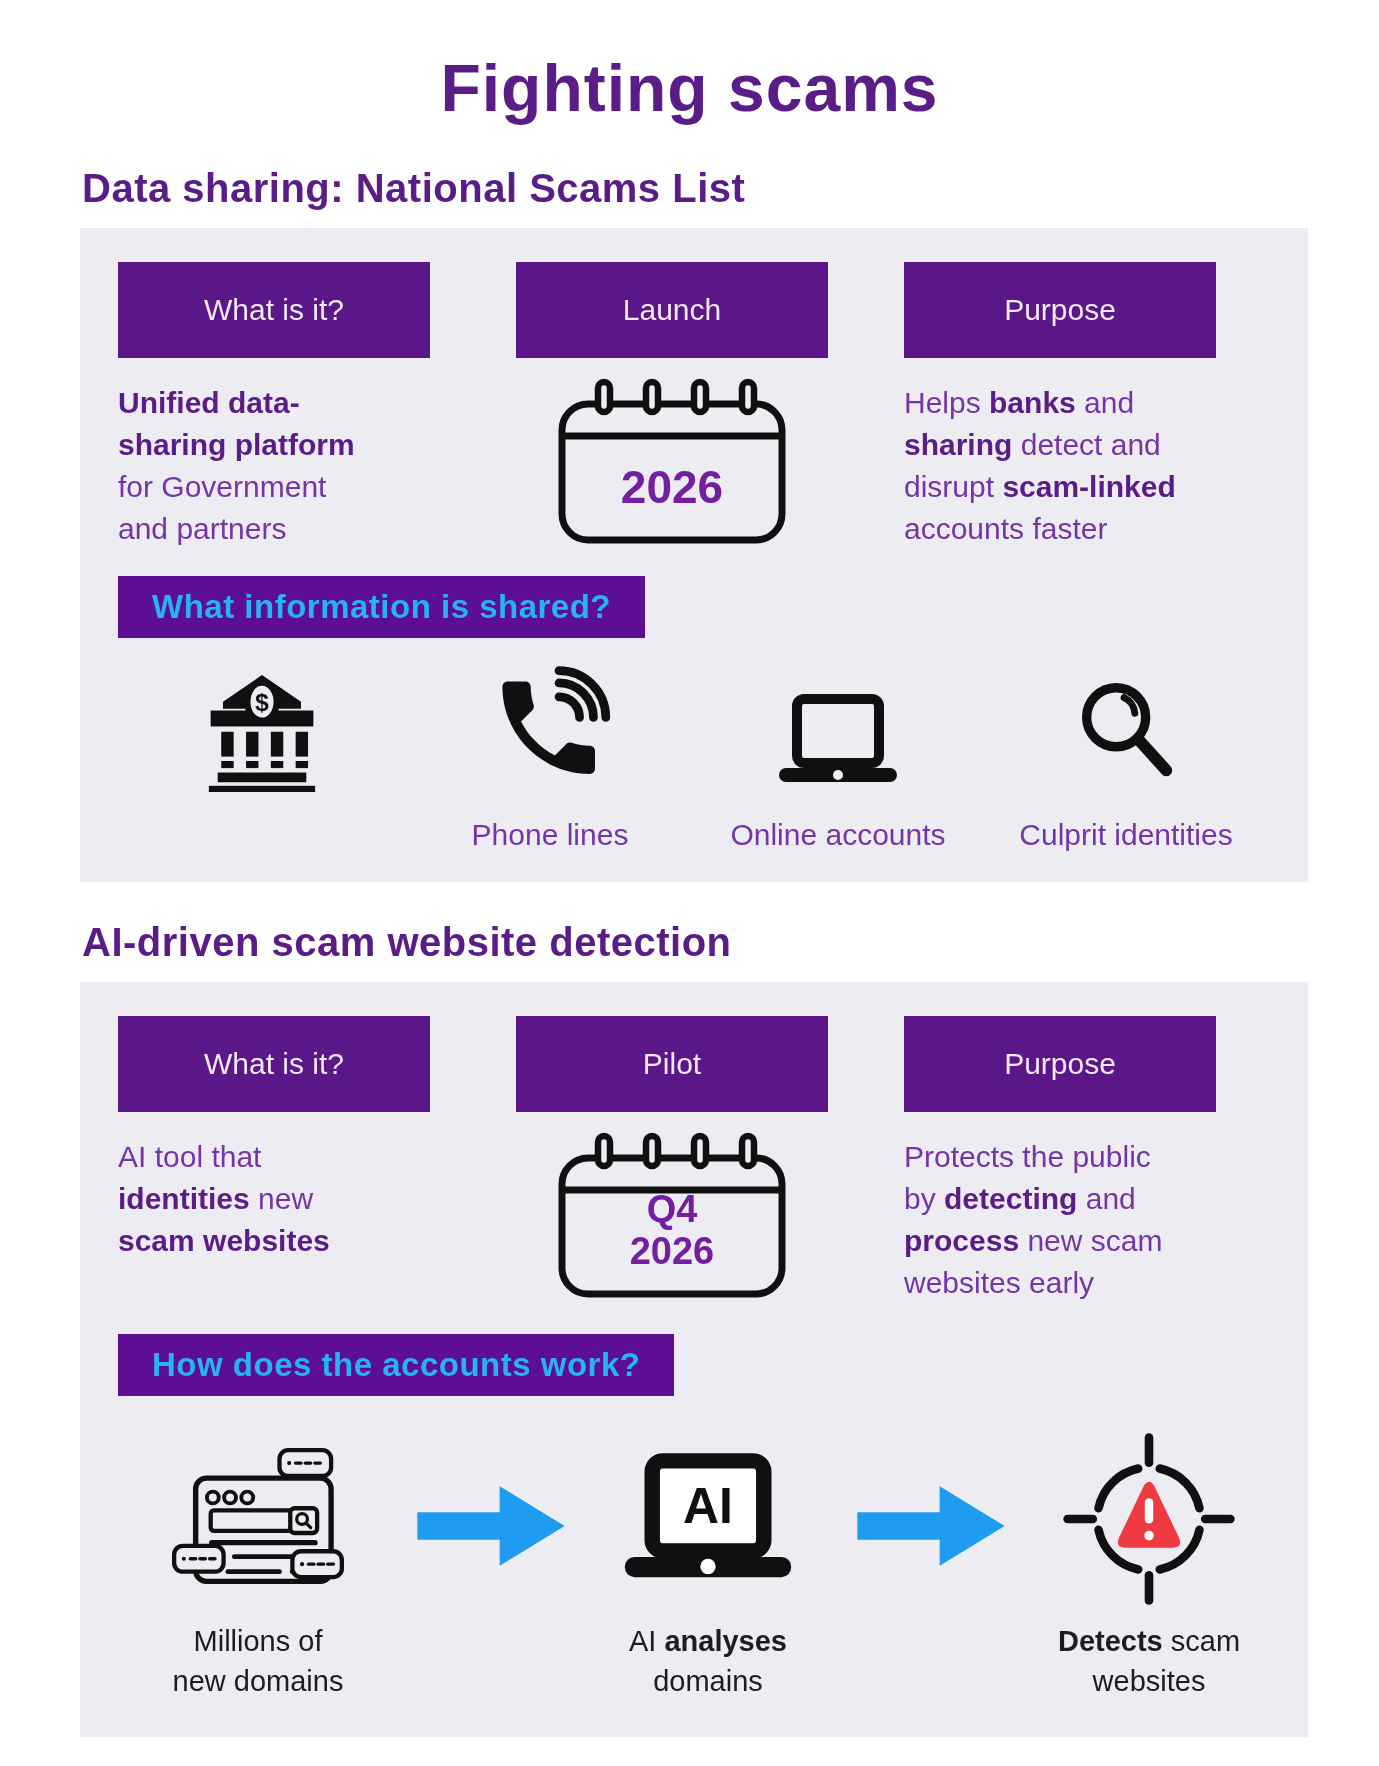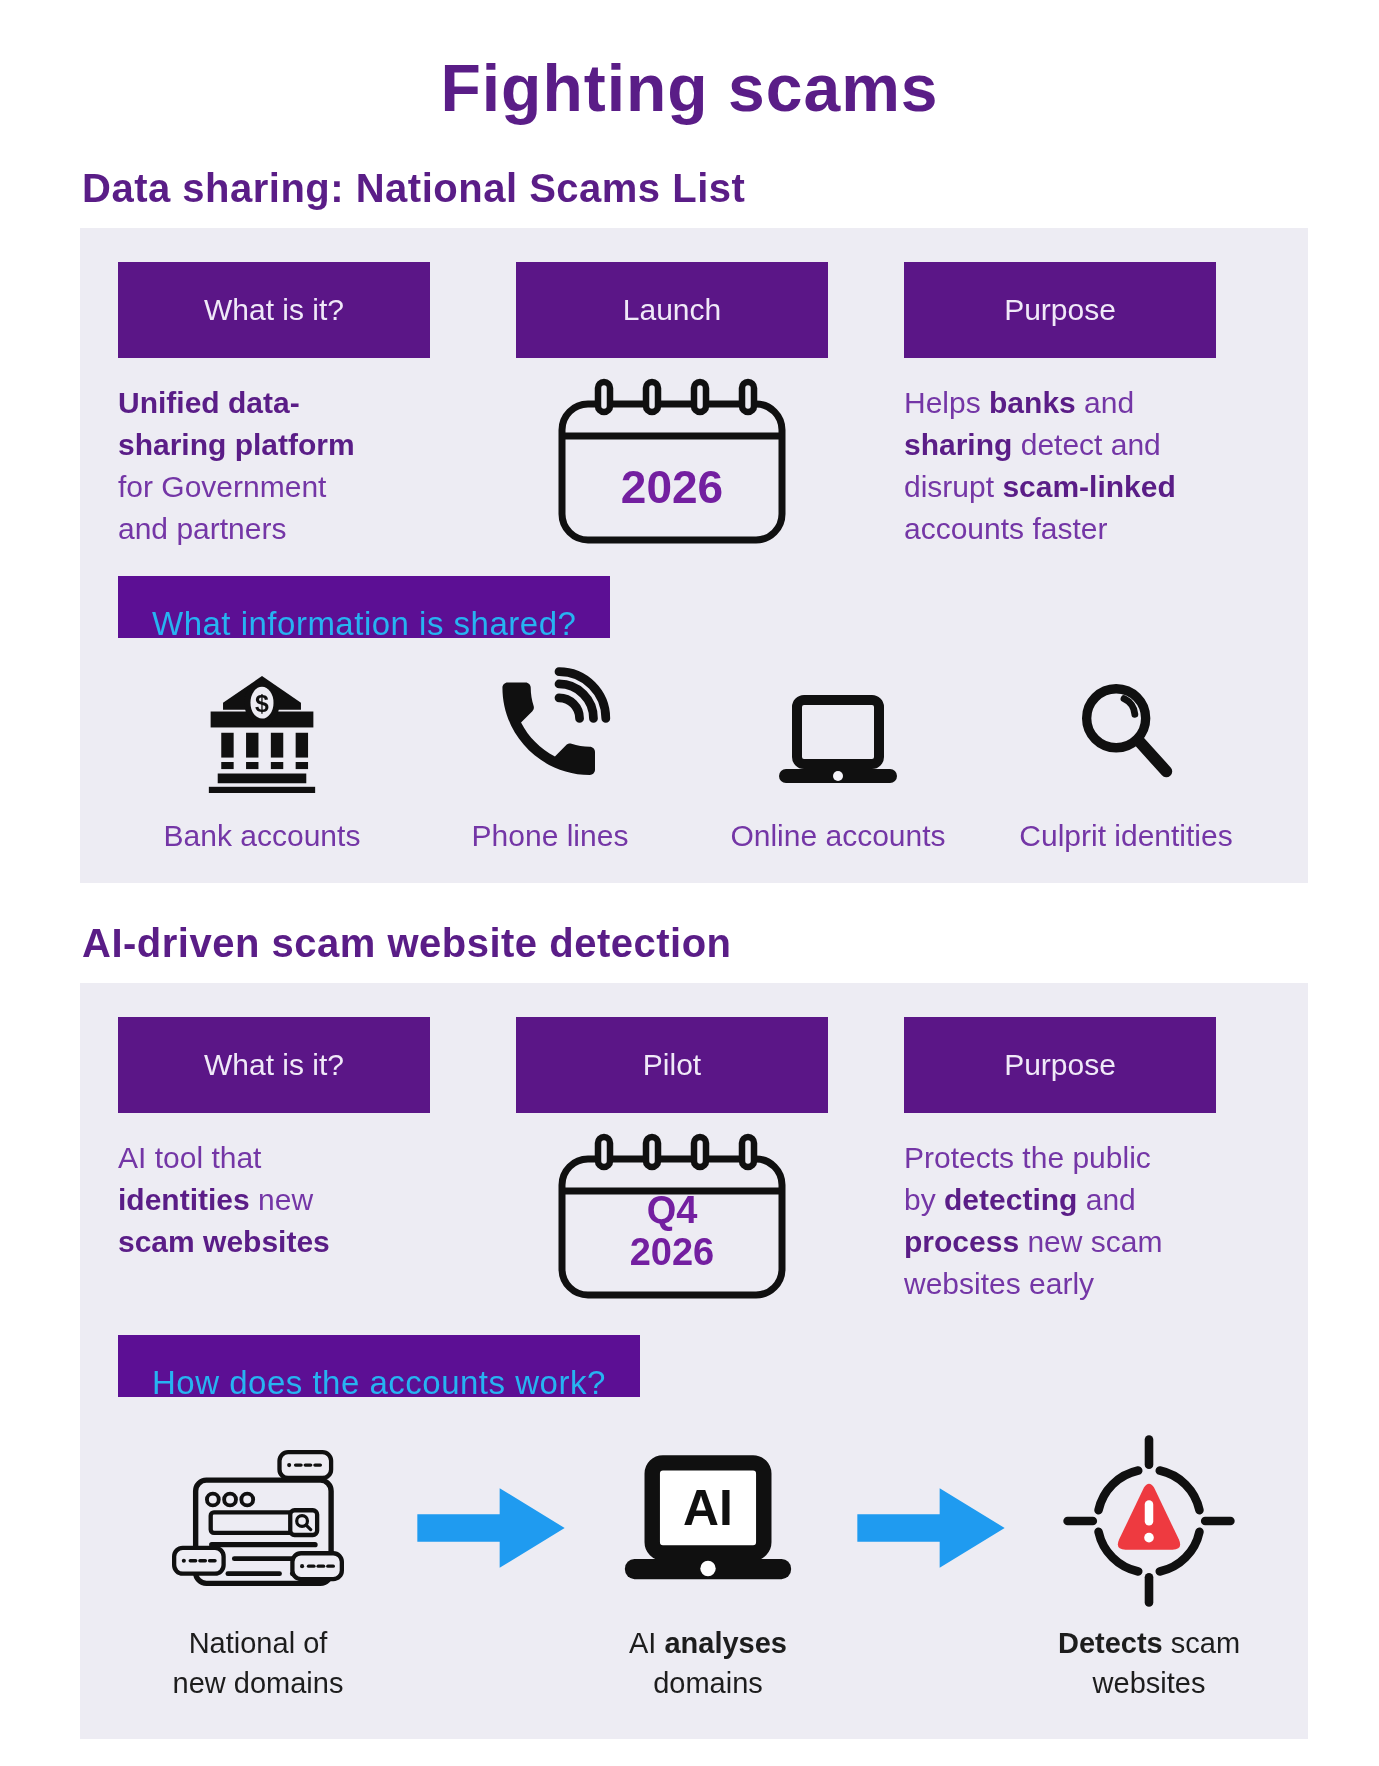--- a/index.html
+++ b/index.html
@@ -54,22 +54,22 @@
   .card-text .b{color:var(--purple-dark);}
   .calendar{position:relative;width:240px;margin:20px 0 0 36px;}
   .cal-num{
     position:absolute;left:0;width:100%;text-align:center;
     font-weight:800;color:var(--purple-year);white-space:pre-line;
   }
   .cal-one{top:82px;font-size:46px;}
   .cal-two{top:56px;font-size:38px;line-height:42px;}
   .banner{
     display:inline-block;background:var(--purple-banner);
-    color:var(--cyan);font-size:33px;font-weight:400;
-    height:62px;line-height:62px;padding:17px 34px;margin-top:26px;
+    color:var(--cyan);font-size:33px;font-weight:700;
+    height:62px;line-height:62px;padding:0 34px;margin-top:26px;
     letter-spacing:0.5px;
   }
   .panel.second .banner{margin-top:30px;}
   .shared-row{
     display:grid;grid-template-columns:repeat(4,1fr);
     margin-top:30px;text-align:center;
   }
   .shared-icon{height:124px;display:flex;align-items:flex-end;justify-content:center;}
   .shared-label{margin-top:26px;font-size:30px;color:var(--purple-body);}
   .process-row{
@@ -147,21 +147,20 @@
             <rect x="76" y="72" width="14" height="28" fill="#101010"></rect>
             <rect x="104" y="72" width="14" height="28" fill="#101010"></rect>
             <rect x="20" y="105" width="14" height="8" fill="#101010"></rect>
             <rect x="48" y="105" width="14" height="8" fill="#101010"></rect>
             <rect x="76" y="105" width="14" height="8" fill="#101010"></rect>
             <rect x="104" y="105" width="14" height="8" fill="#101010"></rect>
             <rect x="16" y="118" width="100" height="11" fill="#101010"></rect>
             <rect x="6" y="133" width="120" height="7" fill="#101010"></rect>
           </svg>
         </div>
-        <div class="shared-label">Bank accounts</div>
       </div>
 
       <div class="shared-item">
         <div class="shared-icon">
           <svg width="126" height="126" viewBox="0 0 24.5 24.5">
             <path d="M6.62 10.79c1.44 2.83 3.76 5.14 6.59 6.59l2.2-2.2c.27-.27.67-.36 1.02-.24 1.12.37 2.33.57 3.57.57.55 0 1 .45 1 1V20c0 .55-.45 1-1 1-9.39 0-17-7.61-17-17 0-.55.45-1 1-1h3.5c.55 0 1 .45 1 1 0 1.25.2 2.45.57 3.57.11.35.03.74-.25 1.02l-2.2 2.2z" fill="#101010"></path>
             <path d="M14,6 A4,4 0 0 1 18,10" fill="none" stroke="#101010" stroke-width="1.7" stroke-linecap="round"></path>
             <path d="M14,3.3 A6.7,6.7 0 0 1 20.7,10" fill="none" stroke="#101010" stroke-width="1.7" stroke-linecap="round"></path>
             <path d="M14,0.9 A9.1,9.1 0 0 1 23.1,10" fill="none" stroke="#101010" stroke-width="1.7" stroke-linecap="round"></path>
           </svg>
@@ -265,21 +264,21 @@
             </g>
             <g>
               <rect x="112" y="106" width="46" height="24" rx="8" fill="#edecf3" stroke="#101010" stroke-width="4"></rect>
               <circle cx="121" cy="118" r="1.9" fill="#101010"></circle>
               <line x1="127" y1="118" x2="132" y2="118" stroke="#101010" stroke-width="3.2" stroke-linecap="round"></line>
               <line x1="136" y1="118" x2="141" y2="118" stroke="#101010" stroke-width="3.2" stroke-linecap="round"></line>
               <line x1="145" y1="118" x2="150" y2="118" stroke="#101010" stroke-width="3.2" stroke-linecap="round"></line>
             </g>
           </svg>
         </div>
-        <div class="step-label"><span>National of
+        <div class="step-label"><span>Millions of
 new domains</span></div>
       </div>
 
       <div class="arrow-cell">
         <svg width="158" height="104" viewBox="0 0 170 120">
           <polygon points="0,44 95,44 95,14 170,60 95,106 95,76 0,76" fill="#1f9bf0"></polygon>
         </svg>
       </div>
 
       <div class="step">

